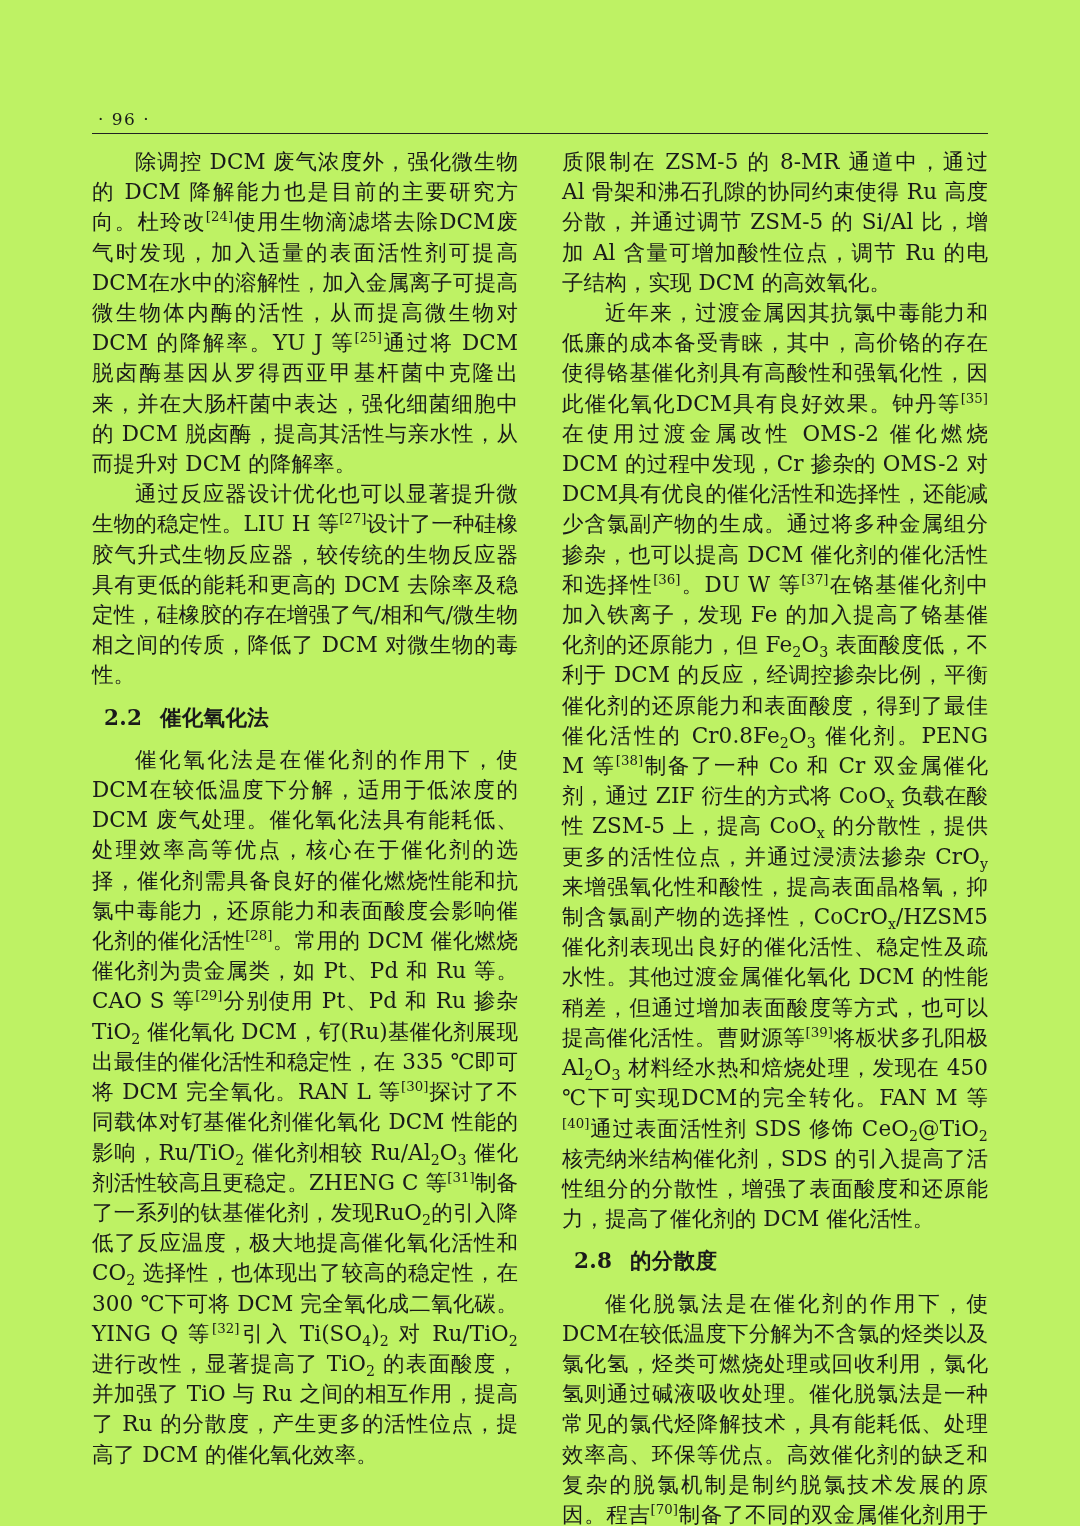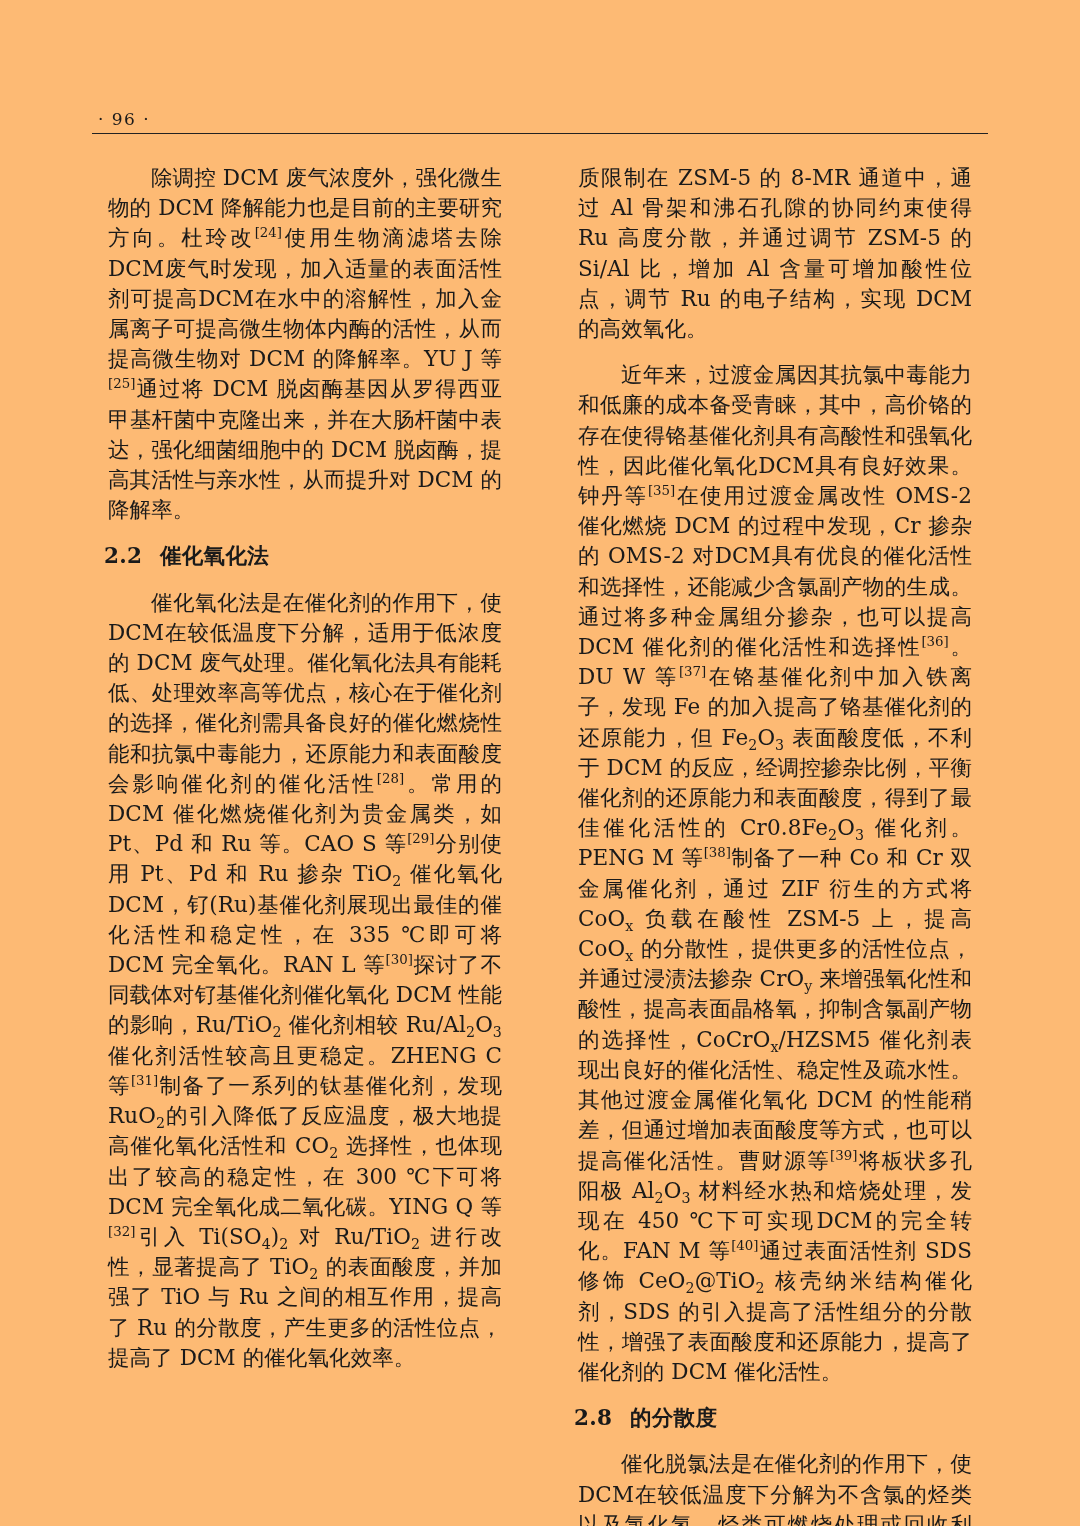--- a/index.html
+++ b/index.html
@@ -13,21 +13,21 @@
     font-family: "DejaVu Serif", "Liberation Serif", serif;
     color: #1a1a1a;
     position: relative;
     overflow: hidden;
   }
   .page {
     position: absolute;
     left: 0; top: 0;
     width: 1080px;
     height: 1526px;
-    background: #fdba74;
+    background: #bef264;
   }
   
   .header-zone {
     position: absolute;
     left: 92px;
     top: 110px;
     width: 896px;
   }
   .folio {
     font-family: "DejaVu Serif", "Liberation Serif", serif;
@@ -50,21 +50,21 @@
     left: 92px;
     top: 147px;
     width: 896px;
     display: flex;
     gap: 44px;
   }
   .col {
     width: 426px;
   }
   p.para {
-    margin: 16px;
+    margin: 0;
     font-size: 21.5px;
     line-height: 30.2px;
     text-align: justify;
     text-justify: inter-ideograph;
     text-indent: 2em;
     letter-spacing: 0.1px;
     font-family: "DejaVu Serif", "Liberation Serif", serif;
     -webkit-font-feature-settings: normal;
   }
   p.cont {
@@ -102,20 +102,21 @@
 
   <div class="header-zone">
     <div class="folio">· 96 ·</div>
     <hr class="header-rule">
   </div>
 
   <div class="columns">
 
     <div class="col">
       <p class="para">除调控 DCM 废气浓度外，强化微生物的 DCM 降解能力也是目前的主要研究方向。杜玲改<sup class="ref">[24]</sup>使用生物滴滤塔去除DCM废气时发现，加入适量的表面活性剂可提高DCM在水中的溶解性，加入金属离子可提高微生物体内酶的活性，从而提高微生物对 DCM 的降解率。YU J 等<sup class="ref">[25]</sup>通过将 DCM 脱卤酶基因从罗得西亚甲基杆菌中克隆出来，并在大肠杆菌中表达，强化细菌细胞中的 DCM 脱卤酶，提高其活性与亲水性，从而提升对 DCM 的降解率。</p>
+      <p class="para">通过反应器设计优化也可以显著提升微生物的稳定性。LIU H 等<sup class="ref">[27]</sup>设计了一种硅橡胶气升式生物反应器，较传统的生物反应器具有更低的能耗和更高的 DCM 去除率及稳定性，硅橡胶的存在增强了气/相和气/微生物相之间的传质，降低了 DCM 对微生物的毒性。</p>
       <h2 class="section"><span class="num">2.2</span><span>催化氧化法</span></h2>
       <p class="para">催化氧化法是在催化剂的作用下，使DCM在较低温度下分解，适用于低浓度的 DCM 废气处理。催化氧化法具有能耗低、处理效率高等优点，核心在于催化剂的选择，催化剂需具备良好的催化燃烧性能和抗氯中毒能力，还原能力和表面酸度会影响催化剂的催化活性<sup class="ref">[28]</sup>。常用的 DCM 催化燃烧催化剂为贵金属类，如 Pt、Pd 和 Ru 等。CAO S 等<sup class="ref">[29]</sup>分别使用 Pt、Pd 和 Ru 掺杂 TiO<sub class="sb">2</sub> 催化氧化 DCM，钌(Ru)基催化剂展现出最佳的催化活性和稳定性，在 335 ℃即可将 DCM 完全氧化。RAN L 等<sup class="ref">[30]</sup>探讨了不同载体对钌基催化剂催化氧化 DCM 性能的影响，Ru/TiO<sub class="sb">2</sub> 催化剂相较 Ru/Al<sub class="sb">2</sub>O<sub class="sb">3</sub> 催化剂活性较高且更稳定。ZHENG C 等<sup class="ref">[31]</sup>制备了一系列的钛基催化剂，发现RuO<sub class="sb">2</sub>的引入降低了反应温度，极大地提高催化氧化活性和 CO<sub class="sb">2</sub> 选择性，也体现出了较高的稳定性，在 300 ℃下可将 DCM 完全氧化成二氧化碳。YING Q 等<sup class="ref">[32]</sup>引入 Ti(SO<sub class="sb">4</sub>)<sub class="sb">2</sub> 对 Ru/TiO<sub class="sb">2</sub> 进行改性，显著提高了 TiO<sub class="sb">2</sub> 的表面酸度，并加强了 TiO 与 Ru 之间的相互作用，提高了 Ru 的分散度，产生更多的活性位点，提高了 DCM 的催化氧化效率。</p>
 
     </div>
 
     <div class="col">
       <p class="para cont">质限制在 ZSM-5 的 8-MR 通道中，通过 Al 骨架和沸石孔隙的协同约束使得 Ru 高度分散，并通过调节 ZSM-5 的 Si/Al 比，增加 Al 含量可增加酸性位点，调节 Ru 的电子结构，实现 DCM 的高效氧化。</p>
       <p class="para">近年来，过渡金属因其抗氯中毒能力和低廉的成本备受青睐，其中，高价铬的存在使得铬基催化剂具有高酸性和强氧化性，因此催化氧化DCM具有良好效果。钟丹等<sup class="ref">[35]</sup>在使用过渡金属改性 OMS-2 催化燃烧 DCM 的过程中发现，Cr 掺杂的 OMS-2 对DCM具有优良的催化活性和选择性，还能减少含氯副产物的生成。通过将多种金属组分掺杂，也可以提高 DCM 催化剂的催化活性和选择性<sup class="ref">[36]</sup>。DU W 等<sup class="ref">[37]</sup>在铬基催化剂中加入铁离子，发现 Fe 的加入提高了铬基催化剂的还原能力，但 Fe<sub class="sb">2</sub>O<sub class="sb">3</sub> 表面酸度低，不利于 DCM 的反应，经调控掺杂比例，平衡催化剂的还原能力和表面酸度，得到了最佳催化活性的 Cr0.8Fe<sub class="sb">2</sub>O<sub class="sb">3</sub> 催化剂。PENG M 等<sup class="ref">[38]</sup>制备了一种 Co 和 Cr 双金属催化剂，通过 ZIF 衍生的方式将 CoO<sub class="sb">x</sub> 负载在酸性 ZSM-5 上，提高 CoO<sub class="sb">x</sub> 的分散性，提供更多的活性位点，并通过浸渍法掺杂 CrO<sub class="sb">y</sub> 来增强氧化性和酸性，提高表面晶格氧，抑制含氯副产物的选择性，CoCrO<sub class="sb">x</sub>/HZSM5 催化剂表现出良好的催化活性、稳定性及疏水性。其他过渡金属催化氧化 DCM 的性能稍差，但通过增加表面酸度等方式，也可以提高催化活性。曹财源等<sup class="ref">[39]</sup>将板状多孔阳极 Al<sub class="sb">2</sub>O<sub class="sb">3</sub> 材料经水热和焙烧处理，发现在 450 ℃下可实现DCM的完全转化。FAN M 等<sup class="ref">[40]</sup>通过表面活性剂 SDS 修饰 CeO<sub class="sb">2</sub>@TiO<sub class="sb">2</sub> 核壳纳米结构催化剂，SDS 的引入提高了活性组分的分散性，增强了表面酸度和还原能力，提高了催化剂的 DCM 催化活性。</p>
       <h2 class="section"><span class="num">2.8</span><span>的分散度</span></h2>
       <p class="para">催化脱氯法是在催化剂的作用下，使DCM在较低温度下分解为不含氯的烃类以及氯化氢，烃类可燃烧处理或回收利用，氯化氢则通过碱液吸收处理。催化脱氯法是一种常见的氯代烃降解技术，具有能耗低、处理效率高、环保等优点。高效催化剂的缺乏和复杂的脱氯机制是制约脱氯技术发展的原因。程吉<sup class="ref">[70]</sup>制备了不同的双金属催化剂用于 DCM 的催化脱氯，其中 Ni/Fe 对 DCM 的脱氯效果最好，较低的 pH 值有利于 DCM 的脱氯，一方面 H加快了 Fe 与DCM的反应速率，另一方面酸性条件有利于暴露更多的活性位点。</p>

